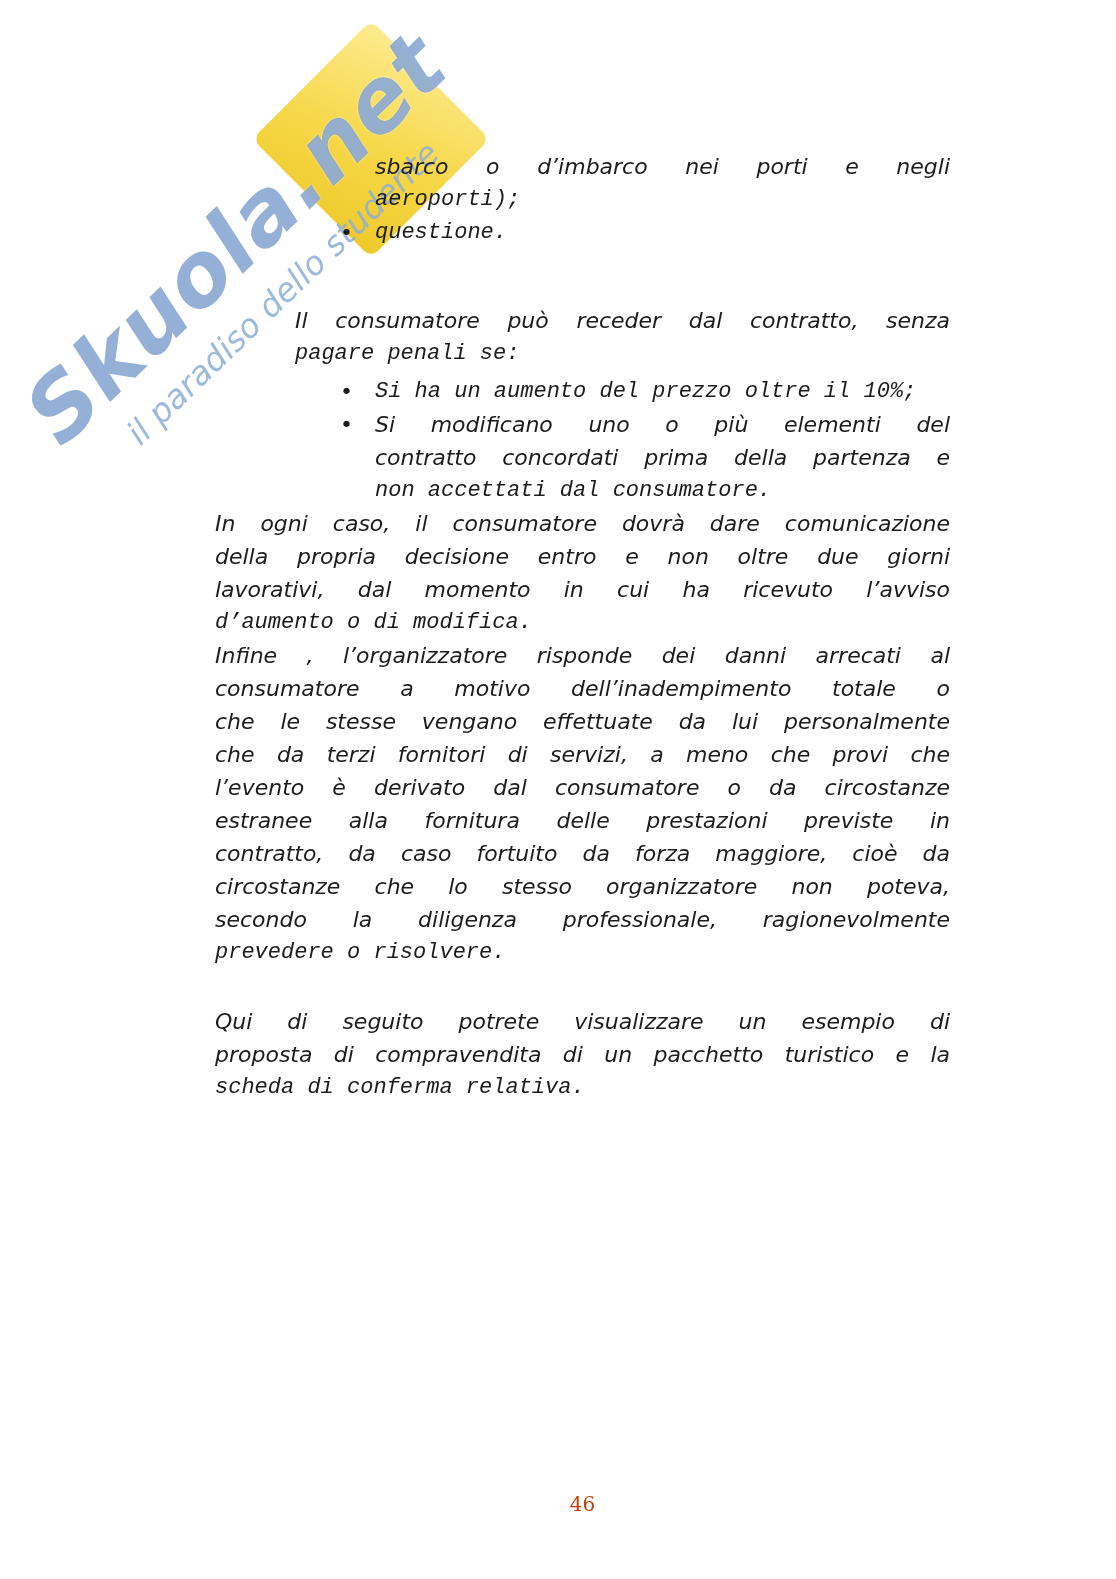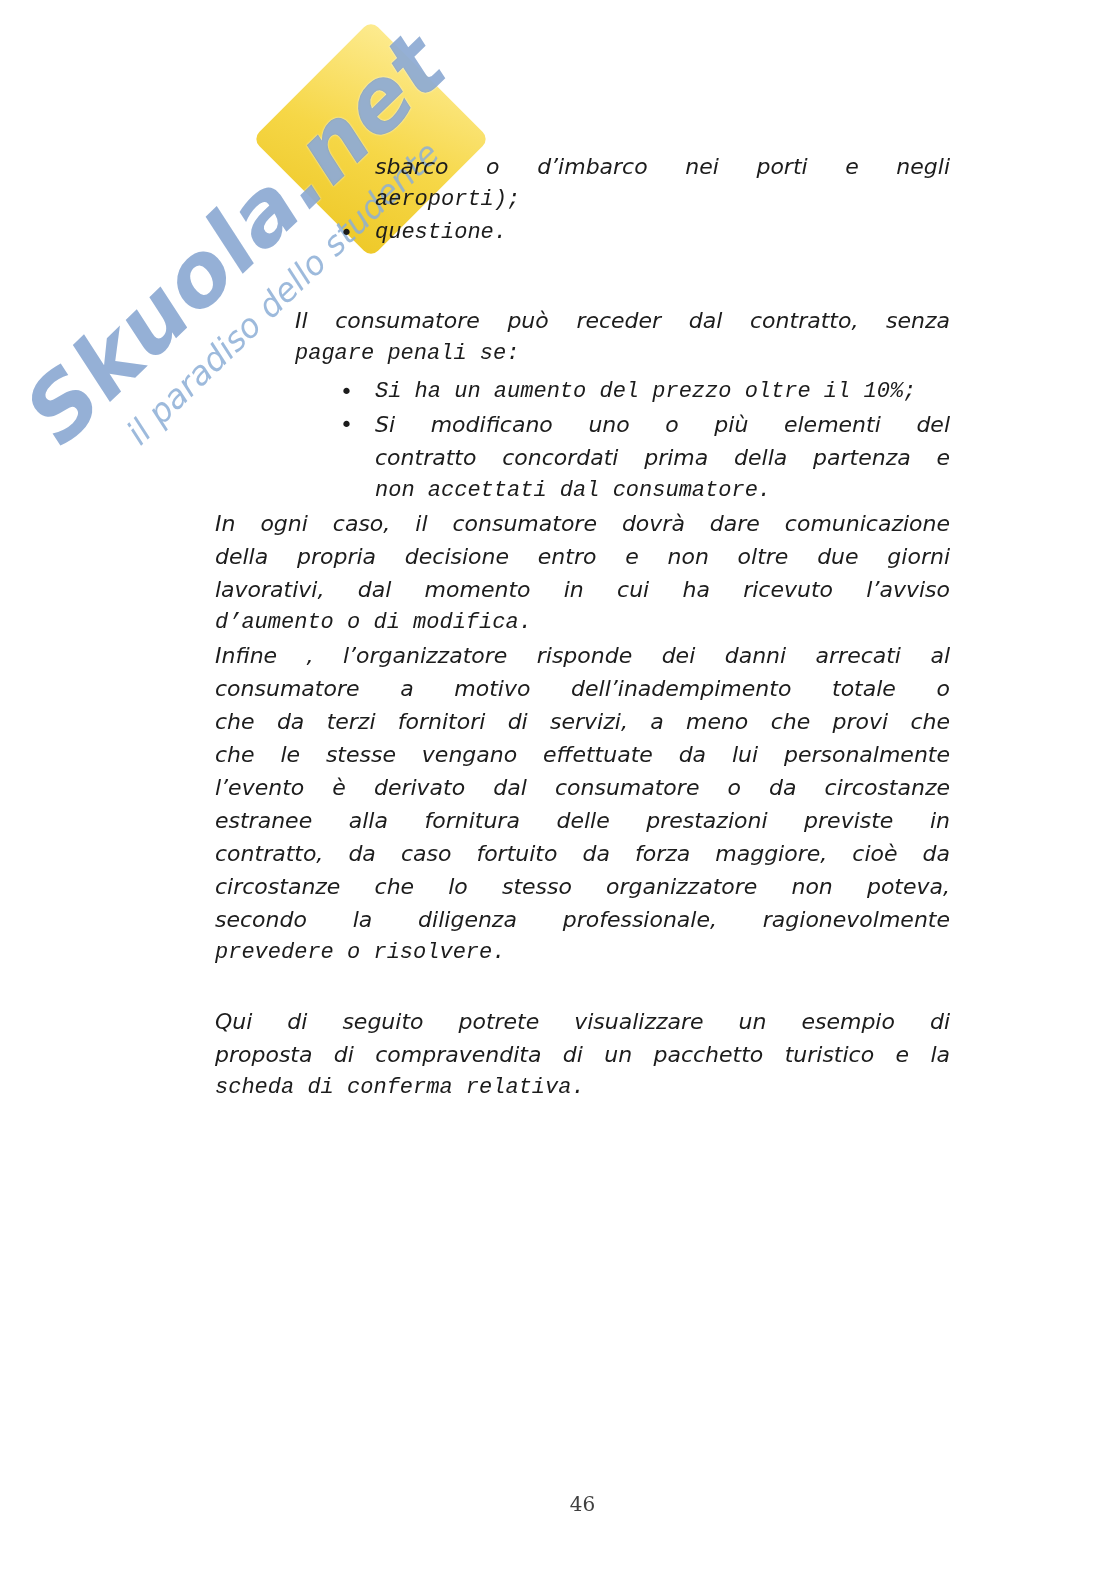--- a/index.html
+++ b/index.html
@@ -63,21 +63,21 @@
   .bullets-group-top { margin-top: 5px; }
   .para-alternativo { margin-top: 13px; }
   .para-esempio { margin-top: 36px; }
 
   .page-number {
     position: absolute; left: 215px; top: 1492px; width: 735px;
     z-index: 2;
     text-align: center;
     font-family: "DejaVu Serif", "Liberation Serif", serif;
     font-size: 20px;
-    color: #404040;
+    color: #c2410c;
   }
 </style>
 </head>
 <body>
 
 <div class="page">
 
   <div class="watermark">
     <div class="wm-diamond"></div>
     <div class="wm-rot">
@@ -125,22 +125,22 @@
     <div>
         <div class="jline">In ogni caso, il consumatore dovrà dare comunicazione</div>
         <div class="jline">della propria decisione entro e non oltre due giorni</div>
         <div class="jline">lavorativi, dal momento in cui ha ricevuto l’avviso</div>
         <div class="jline last">d’aumento o di modifica.</div>
       </div>
 
     <div>
         <div class="jline">Infine , l’organizzatore risponde dei danni arrecati al</div>
         <div class="jline">consumatore a motivo dell’inadempimento totale o</div>
+        <div class="jline">che le stesse vengano effettuate da lui personalmente</div>
         <div class="jline">che da terzi fornitori di servizi, a meno che provi che</div>
-        <div class="jline">che le stesse vengano effettuate da lui personalmente</div>
         <div class="jline">l’evento è derivato dal consumatore o da circostanze</div>
         <div class="jline">estranee alla fornitura delle prestazioni previste in</div>
         <div class="jline">contratto, da caso fortuito da forza maggiore, cioè da</div>
         <div class="jline">circostanze che lo stesso organizzatore non poteva,</div>
         <div class="jline">secondo la diligenza professionale, ragionevolmente</div>
         <div class="jline last">prevedere o risolvere.</div>
       </div>
 
     <div class="para-esempio">
         <div class="jline">Qui di seguito potrete visualizzare un esempio di</div>

